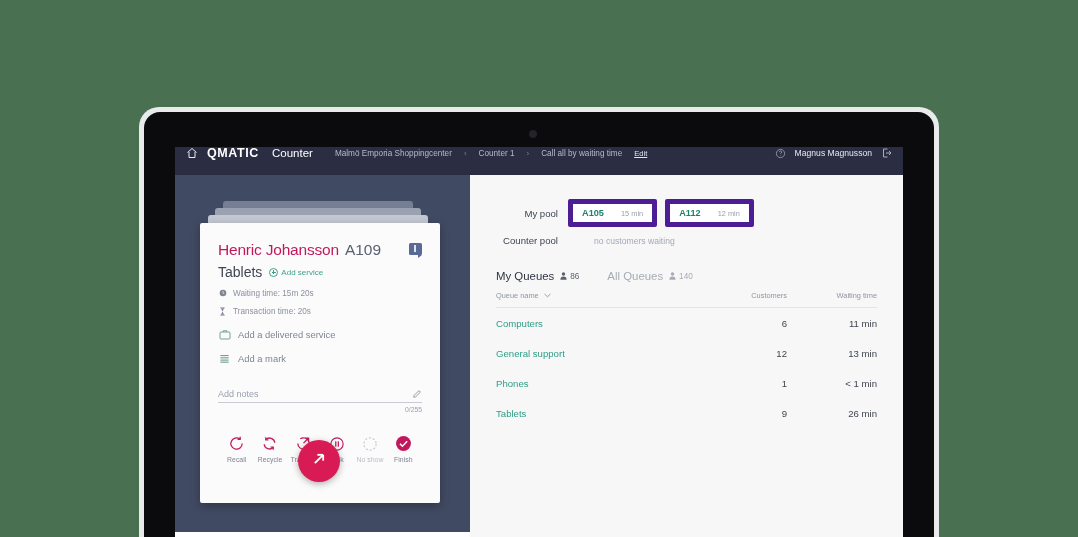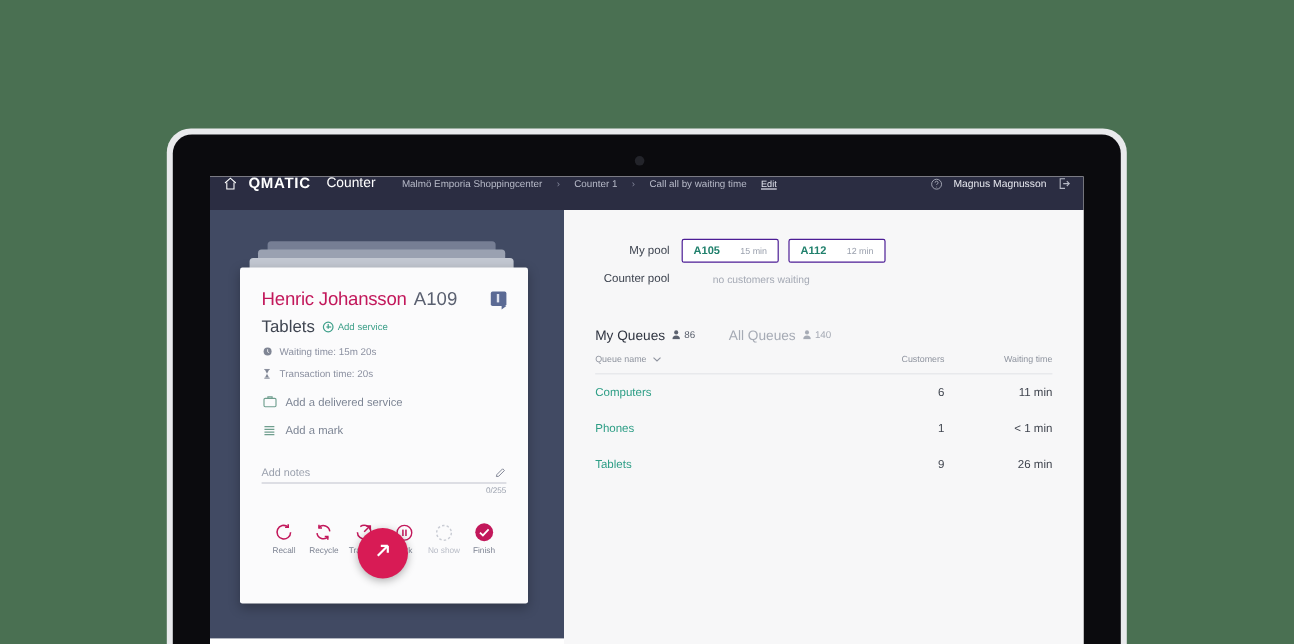--- a/index.html
+++ b/index.html
@@ -227,36 +227,36 @@
   .pools { padding: 24px 26px 0 26px; }
   .pool-row { display: flex; align-items: center; margin-bottom: 8px; }
   .pool-label {
     font-size: 9.6px; color: #3f4551;
     width: 62px; text-align: right;
     margin-right: 10px;
   }
   .chips { display: flex; gap: 8px; }
   .chip {
     background: #ffffff;
-    border: 1px solid #4c1d95;
+    border: 5px solid #4c1d95;
     border-radius: 2px;
     padding: 4px 9px;
     display: flex; align-items: baseline; gap: 17px;
     min-width: 65px;
   }
   .chip-id { font-size: 9.2px; font-weight: bold; color: #20806c; }
   .chip-time { font-size: 7.4px; color: #9aa0ad; }
   .pool-empty { font-size: 8.6px; color: #a4a9b4; padding-left: 26px; }
 
   .tabs {
     display: flex; align-items: baseline; gap: 28px;
     padding: 16px 26px 0 26px;
   }
   .tab { display:flex; align-items: baseline; gap: 6px; }
-  .tab-label { font-size: 11.4px; color: #2f3440; font-weight: 500; margin-top: 12px; }
+  .tab-label { font-size: 11.4px; color: #2f3440; font-weight: 500; }
   .tab.inactive .tab-label { color: #a6abb5; font-weight: 400; }
   .tab-count { font-size: 8.2px; color: #5b616e; display:flex; align-items:center; gap:3px; }
   .tab.inactive .tab-count { color: #a6abb5; }
 
   .qtable { padding: 9px 26px 0 26px; }
   .qhead {
     display: flex;
     border-bottom: 1px solid #e4e5e9;
     padding-bottom: 7px;
   }
@@ -533,20 +533,25 @@
           <div class="c2">Customers</div>
           <div class="c3">Waiting time</div>
         </div>
 
         <div class="qrow">
           <div class="c1">Computers</div>
           <div class="c2">6</div>
           <div class="c3">11 min</div>
         </div>
         <div class="qrow">
+          <div class="c1">General support</div>
+          <div class="c2">12</div>
+          <div class="c3">13 min</div>
+        </div>
+        <div class="qrow">
           <div class="c1">Phones</div>
           <div class="c2">1</div>
           <div class="c3">&lt; 1 min</div>
         </div>
         <div class="qrow">
           <div class="c1">Tablets</div>
           <div class="c2">9</div>
           <div class="c3">26 min</div>
         </div>
       </div>

